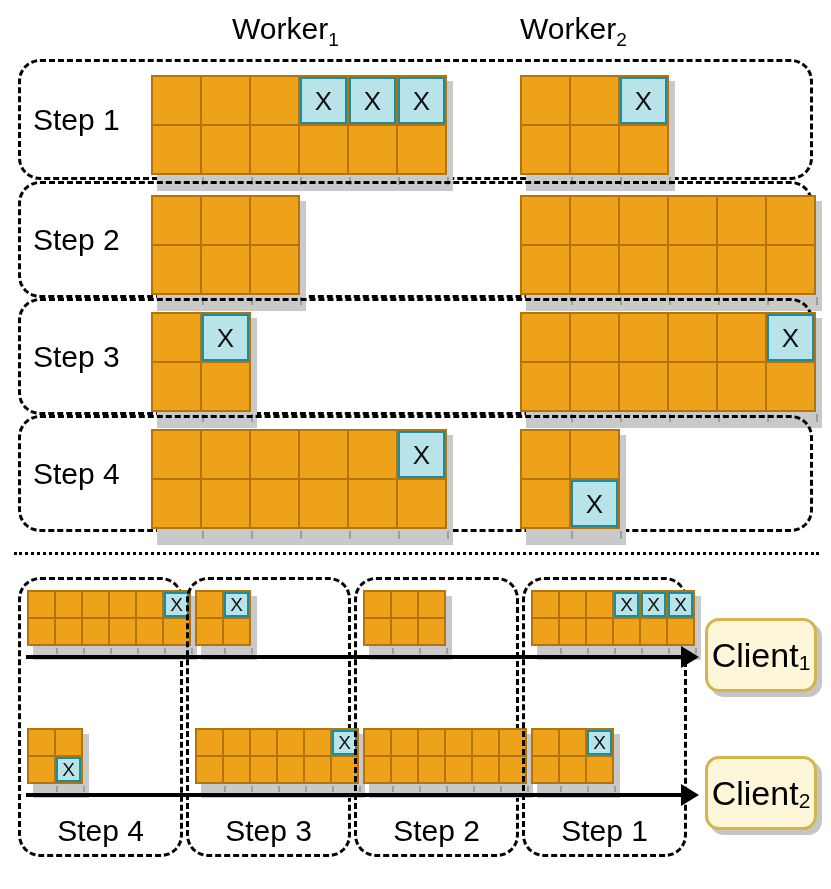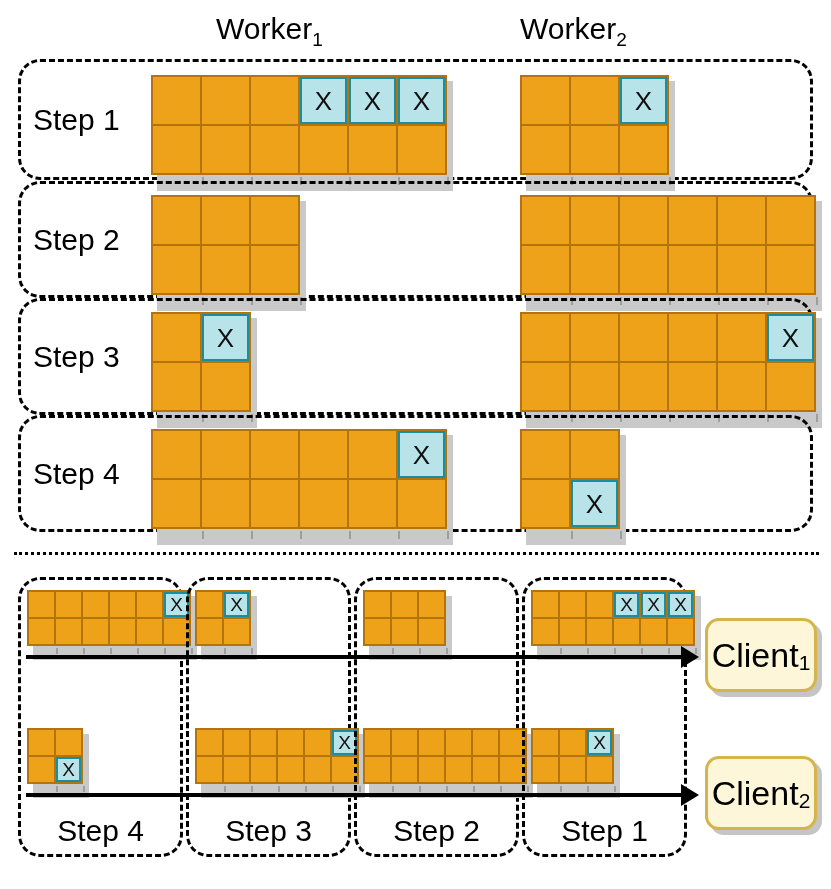--- a/index.html
+++ b/index.html
@@ -99,21 +99,21 @@
     box-shadow:5px 5px 0 0 rgba(150,150,150,.55);
     display:flex;align-items:center;justify-content:center;
     font-size:34px;
     box-sizing:border-box;
   }
   .client-box sub{font-size:21px;vertical-align:baseline;position:relative;top:8px;}
 </style>
 </head>
 <body>
 
-<div class="abs lbl" style="left:216px;top:14px;">
+<div class="abs lbl" style="left:232px;top:14px;">
   <span>Worker</span><sub>1</sub>
 </div>
 <div class="abs lbl" style="left:520px;top:14px;">
   <span>Worker</span><sub>2</sub>
 </div>
 
 <div class="step-row" style="left:18px;top:59px;width:795px;height:121px;">
   <div class="step-row-label">Step 1</div>
   <div id="tb-0-0" class="block" style="left:130px;top:13px;">
       <div class="shadow" style="width: 296px; height: 110px;"></div>

